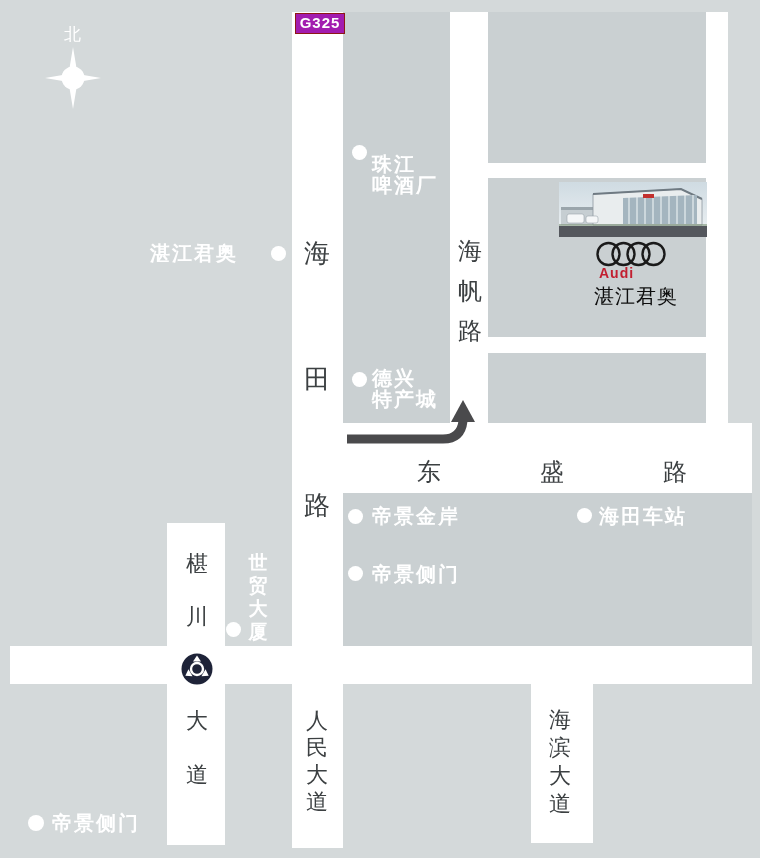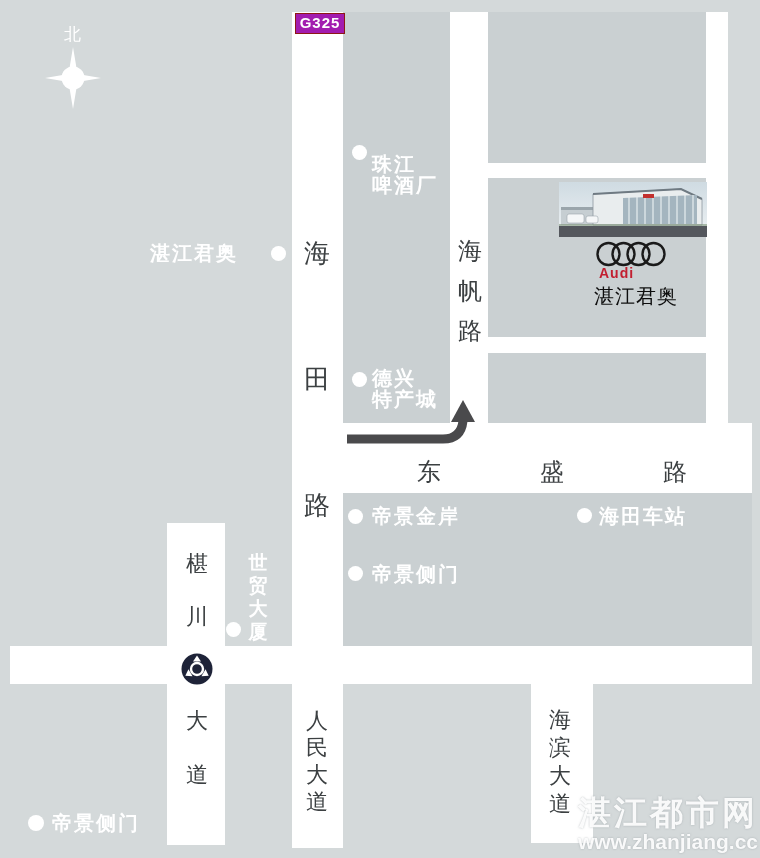--- a/index.html
+++ b/index.html
@@ -173,18 +173,14 @@
       <div style="margin-bottom: 4px;">世</div>
       <div style="margin-bottom: 4px;">贸</div>
       <div style="margin-bottom: 4px;">大</div>
       <div style="margin-bottom: 4px;">厦</div>
     </div>
   <span class="dot" style="left:226px;top:622px;width:15px;height:15px;"></span>
 
   <span class="dot" style="left:28px;top:815px;width:16px;height:16px;"></span>
   <div class="poi" style="left:52px;top:813px;">帝景侧门</div>
 
-  <div class="wm">
-    <div class="l1">湛江都市网</div>
-    <div class="l2">www.zhanjiang.cc</div>
-  </div>
 
 </div>
 
 </body></html>

